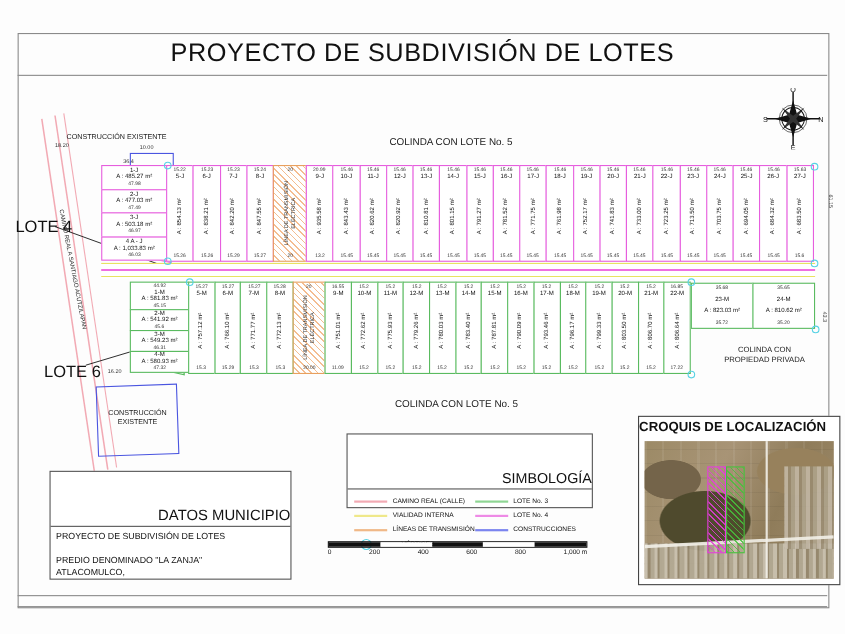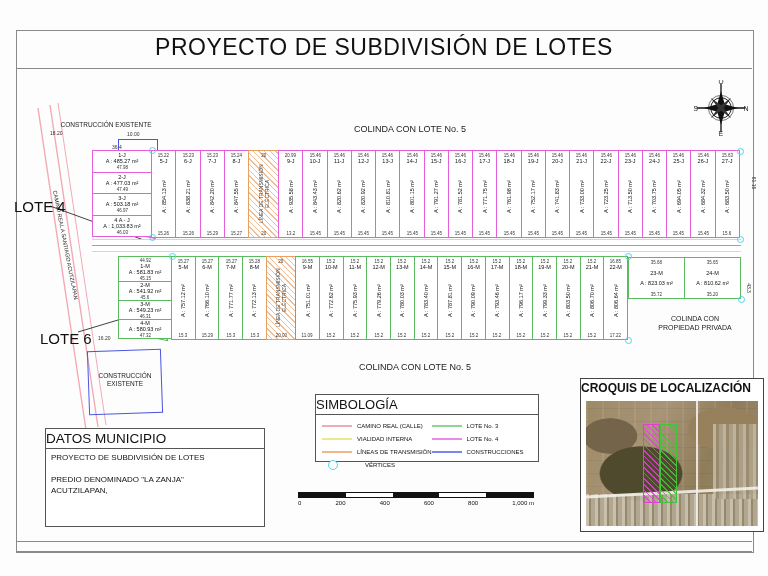--- a/index.html
+++ b/index.html
@@ -47,21 +47,21 @@
   .side-hatch{width:10px;background:#fff;border:1px solid;}
   .side-hatch.j{border-color:#e65ede;background:repeating-linear-gradient(45deg,#fff 0 3px,#f0a5ea 3px 4px);transform:skewY(12deg);}
   .side-hatch.m{border-color:#5abb60;background:repeating-linear-gradient(45deg,#fff 0 3px,#9cd8a0 3px 4px);transform:skewY(12deg);}
   .construction{border:1.2px solid #4a55e0;background:transparent;}
   .small-label{font-size:6.5px;line-height:7.5px;text-align:center;color:#222;}
   .tiny-dim{font-size:5px;color:#333;white-space:nowrap;}
   .lote-label{font-size:15px;font-weight:normal;color:#111;white-space:nowrap;}
   .vx{width:5px;height:5px;border:1px solid #56d2e4;border-radius:50%;}
   
   .box{border:1px solid #555;background:#fff;}
-  .box-header{text-align:left;border-bottom:1px solid #555;color:#111;}
+  .box-header{text-align:right;border-bottom:1px solid #555;color:#111;margin-top:30px;}
   .datos-header{font-size:13.5px;padding:2px 0;}
   .datos-body{font-size:8px;line-height:11px;padding:3px 5px;color:#111;}
   .simb-header{font-size:13px;padding:2px 0;}
   .legend-cols{display:flex;padding:4px 6px 2px 6px;}
   .legend-col{flex:1;}
   .legend-item{display:flex;align-items:center;height:13px;}
   .legend-swatch{width:30px;height:2px;margin-right:5px;flex:0 0 30px;}
   .legend-circle{width:8px;height:8px;border-radius:50%;border:1.5px solid;margin:0 27px 0 6px;flex:0 0 8px;background:#fff;}
   .legend-label{font-size:6px;color:#111;white-space:nowrap;}
   .escala-title{font-size:12.5px;text-align:center;color:#111;}
@@ -484,21 +484,21 @@
 <div class="abs vx" style="left:625px;top:253px;"></div>
 <div class="abs vx" style="left:625px;top:337px;"></div>
 <div class="abs vx" style="left:738px;top:296px;"></div>
 
 <div class="abs box" style="left:45px;top:428px;width:218px;height:97px;">
   <div class="box-header datos-header">DATOS MUNICIPIO</div>
   <div class="datos-body" id="datos-lines">
       <div>PROYECTO DE SUBDIVISIÓN DE LOTES</div>
       <div>&nbsp;</div>
       <div>PREDIO DENOMINADO "LA ZANJA"</div>
-      <div>ACUTZILAPAN,</div>
+      <div>ATLACOMULCO,</div>
     </div>
 </div>
 
 <div class="abs box" style="left:315px;top:394px;width:222px;height:66px;">
   <div class="box-header simb-header">SIMBOLOGÍA</div>
   <div class="legend-cols">
     <div class="legend-col" id="legend-left">
         <div class="legend-item">
           <span class="legend-swatch" style="background: rgb(242, 170, 180);"></span>
           <span class="legend-label">CAMINO REAL (CALLE)</span>

